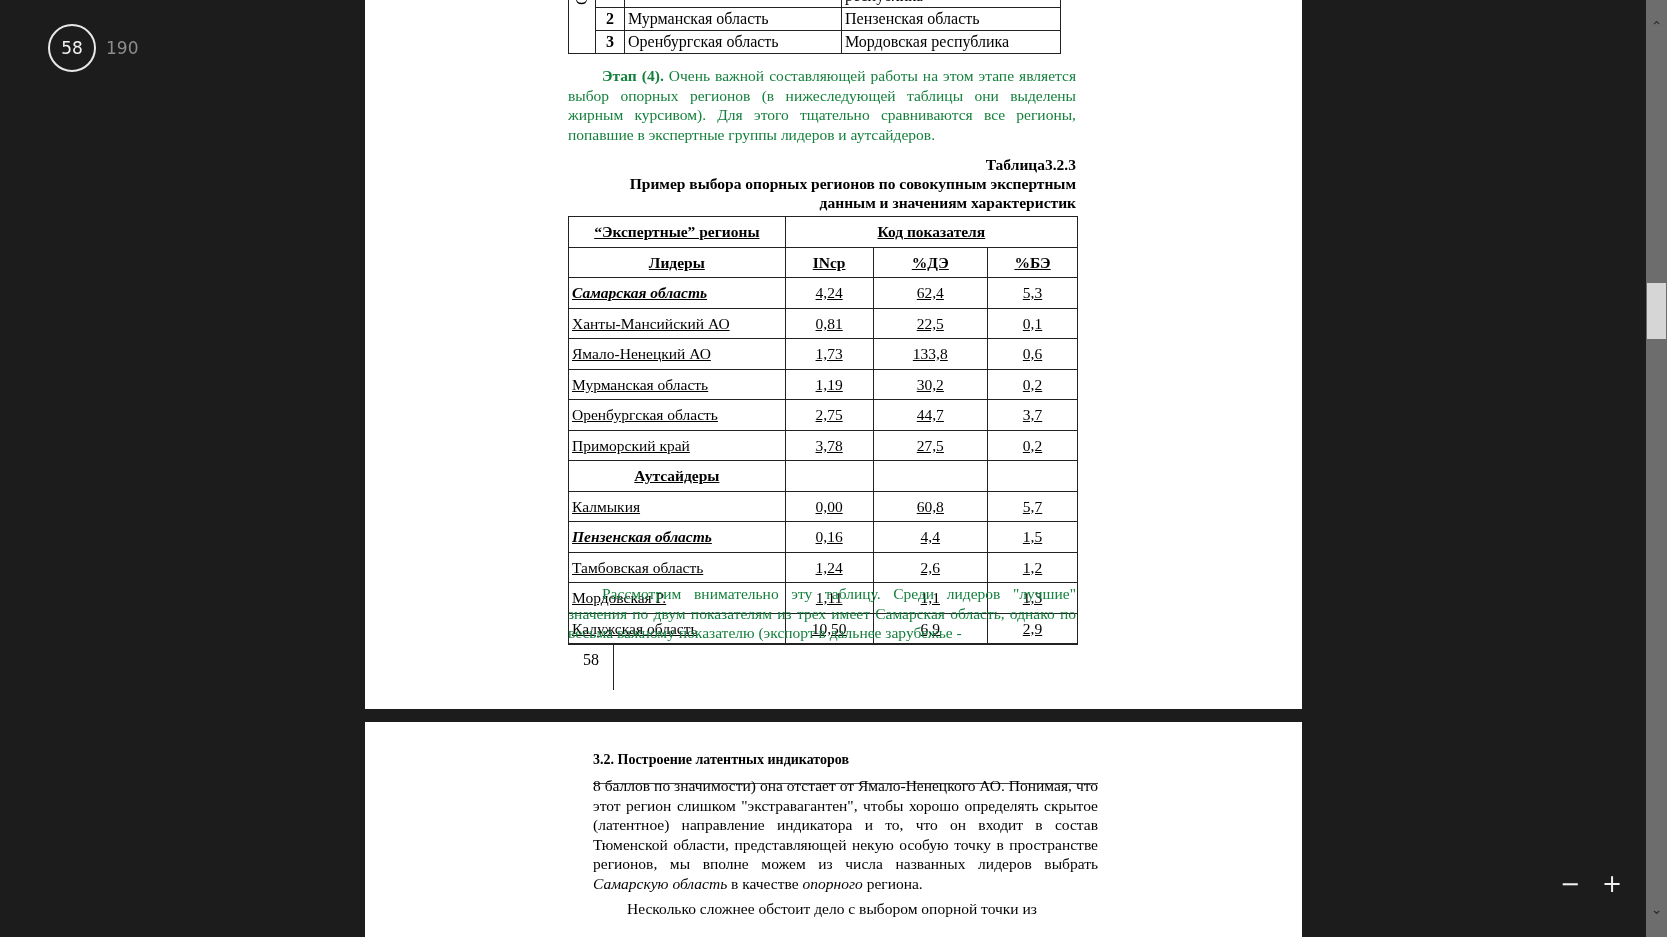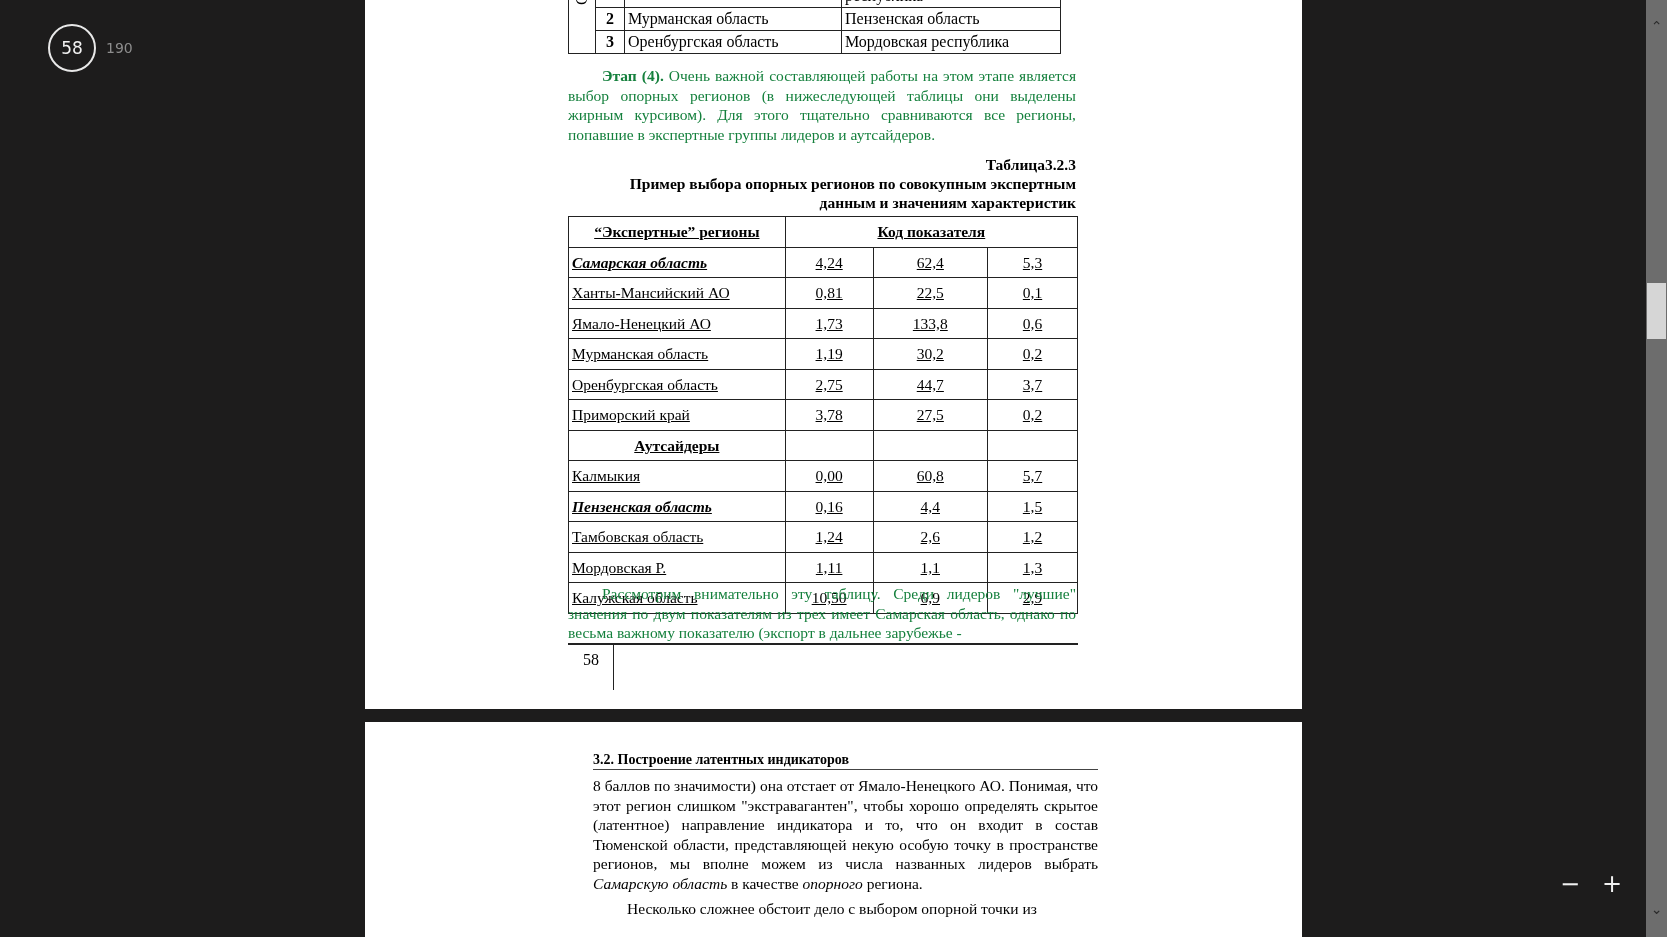--- a/index.html
+++ b/index.html
@@ -7,21 +7,21 @@
     width:1667px; height:937px; overflow:hidden; position:relative;
     background:#1d1c1c;
     font-family:"Liberation Serif","DejaVu Serif",serif;
   }
   .page-indicator { position:absolute; left:48px; top:24px; display:flex; align-items:center; }
   .page-circle {
     width:44px; height:44px; border:2px solid #e8e8e8; border-radius:50%;
     display:flex; align-items:center; justify-content:center;
     color:#f2f2f2; font-family:"DejaVu Sans",sans-serif; font-size:17px;
   }
-  .page-total { margin-left:10px; color:#8d8d8d; font-family:"DejaVu Sans",sans-serif; font-size:14px; }
+  .page-total { margin-left:10px; color:#8d8d8d; font-family:"DejaVu Sans",sans-serif; font-size:17px; }
 
   .viewer { position:absolute; left:365px; top:0; width:937px; height:937px; overflow:hidden; }
   .page { position:absolute; left:0; width:937px; background:#fff; }
   .page1 { top:0; height:709px; }
   .page2 { top:722px; height:240px; }
 
   
   .top-table { position:absolute; left:203px; top:-16px; border-collapse:collapse; font-size:16px; }
   .top-table td { border:1.5px solid #222; padding:0 3px; height:22px; line-height:22px; white-space:nowrap; }
   .top-table .rot { width:26px; padding:0; position:relative; }
@@ -44,21 +44,21 @@
   .data-table td.bi { font-weight:bold; font-style:italic; }
   .data-table col.c0 { width:212px; }
   .data-table col.c1 { width:86px; }
   .data-table col.c2 { width:112px; }
   .data-table col.c3 { width:88px; }
 
   .footer-rule { position:absolute; left:203px; top:643px; width:510px; border-top:2px solid #222; }
   .footer-num { position:absolute; left:218px; top:651px; font-size:16px; }
   .footer-vline { position:absolute; left:248px; top:645px; height:45px; border-left:1.5px solid #222; }
 
-  .p2-header { position:absolute; left:228px; top:30px; width:505px; font-weight:bold; font-size:14px; padding-bottom:1px; border-bottom:1.5px solid #444; }
+  .p2-header { position:absolute; left:228px; top:30px; width:505px; font-weight:bold; font-size:14px; padding-bottom:15px; border-bottom:1.5px solid #444; }
   .p2-para { position:absolute; left:228px; top:54px; width:505px; font-size:15.5px; line-height:19.5px; text-align:justify; }
   .p2-para p { margin:0; }
   .p2-para p.ind { text-indent:34px; margin-top:6px; }
 
   .scrollbar { position:absolute; left:1646px; top:0; width:21px; height:937px; background:#6d6d6d; }
   .scroll-up, .scroll-down { position:absolute; left:0; width:21px; height:20px; color:#2a2a2a; font-family:"DejaVu Sans",sans-serif; font-size:14px; text-align:center; line-height:20px; }
   .scroll-up { top:16px; }
   .scroll-down { top:899px; }
   .scroll-thumb { position:absolute; left:1px; top:283px; width:19px; height:56px; background:#d6d6d6; }
 
@@ -113,20 +113,26 @@
           <col class="c0">
           <col class="c1">
           <col class="c2">
           <col class="c3">
         </colgroup>
       <tbody>
           <tr>
         <th>“Экспертные” регионы</th>
         <th colspan="3">Код показателя</th>
       </tr>
+      <tr>
+        <th>Лидеры</th>
+        <th>INcp</th>
+        <th>%ДЭ</th>
+        <th>%БЭ</th>
+      </tr>
       </tbody>
         <tbody id="leaders-body">
           <tr>
             <td class="bi">Самарская область</td>
             <td class="n">4,24</td>
             <td class="n">62,4</td>
             <td class="n">5,3</td>
           </tr>
           <tr>
             <td>Ханты-Мансийский АО</td>

